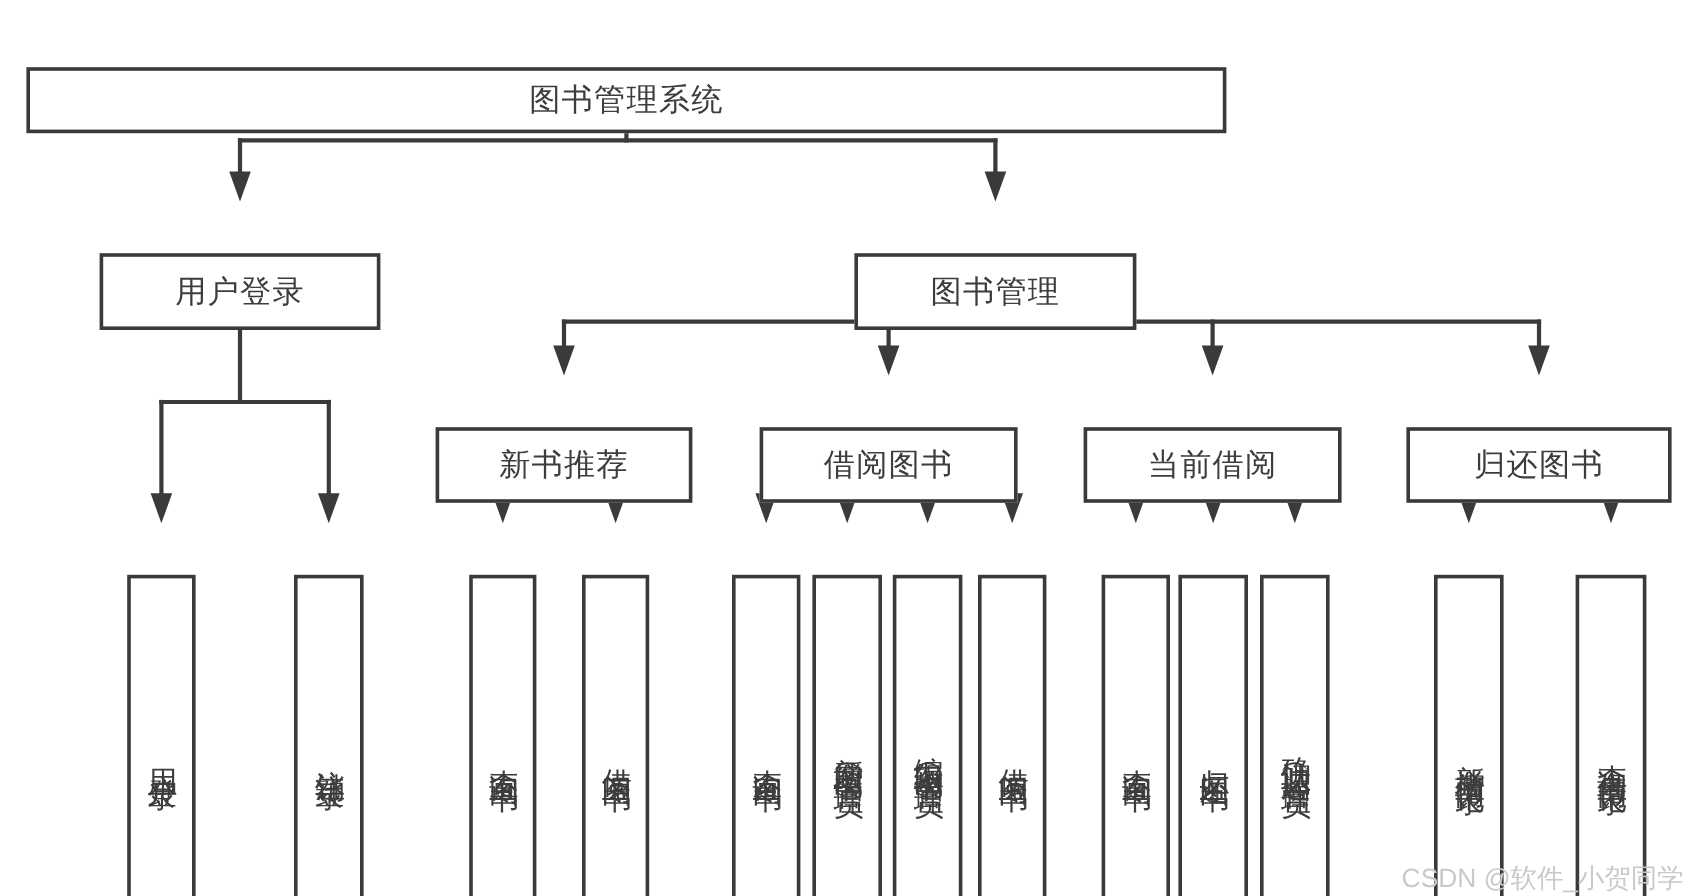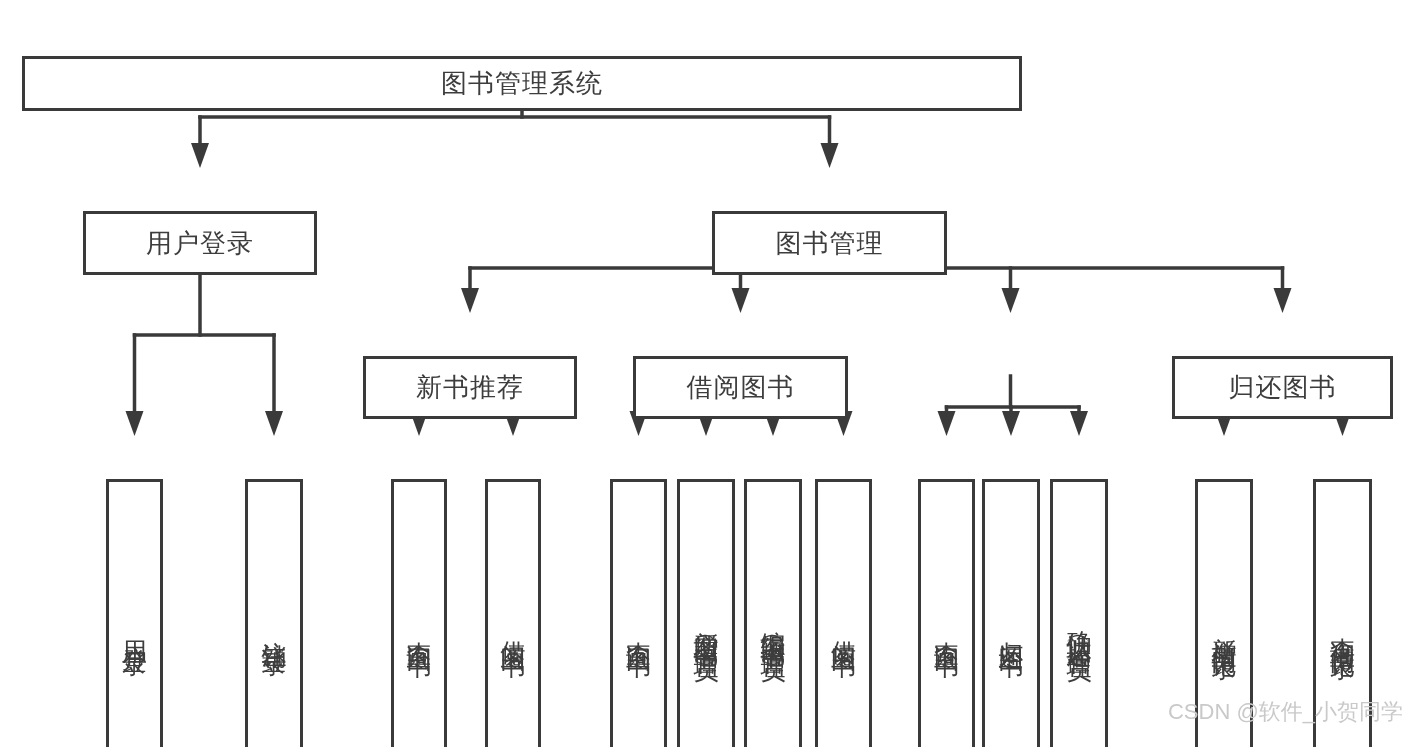--- a/index.html
+++ b/index.html
@@ -36,21 +36,21 @@
   }
   .node.vertical .node-label{
     writing-mode:vertical-rl;
     text-orientation:mixed;
     font-size:25px;
     letter-spacing:4px;
     line-height:1;
   }
   .watermark{
     position:absolute;
-    right:2px;bottom:20px;
+    right:2px;bottom:0;
     font-size:22px;
     color:var(--watermark);
     white-space:nowrap;
     z-index:5;
   }
 </style>
 </head>
 <body>
 
 <div class="canvas">
@@ -117,20 +117,23 @@
       </div>
       <div class="node horizontal" style="left: 363px; top: 313px; width: 214px; height: 63px;">
         <span class="node-label">新书推荐</span>
       </div>
       <div class="node horizontal" style="left: 712px; top: 168px; width: 235px; height: 64px;">
         <span class="node-label">图书管理</span>
       </div>
       <div class="node horizontal" style="left: 633px; top: 313px; width: 215px; height: 63px;">
         <span class="node-label">借阅图书</span>
       </div>
+      <div class="node horizontal" style="left: 903px; top: 313px; width: 215px; height: 63px;">
+        <span class="node-label">当前借阅</span>
+      </div>
       <div class="node horizontal" style="left: 1172px; top: 313px; width: 221px; height: 63px;">
         <span class="node-label">归还图书</span>
       </div>
       <div class="node vertical" style="left: 106px; top: 436px; width: 57px; height: 299px;">
         <span class="node-label">用户登录</span>
       </div>
       <div class="node vertical" style="left: 245px; top: 436px; width: 58px; height: 299px;">
         <span class="node-label">注销登录</span>
       </div>
       <div class="node vertical" style="left: 391px; top: 436px; width: 56px; height: 299px;">

